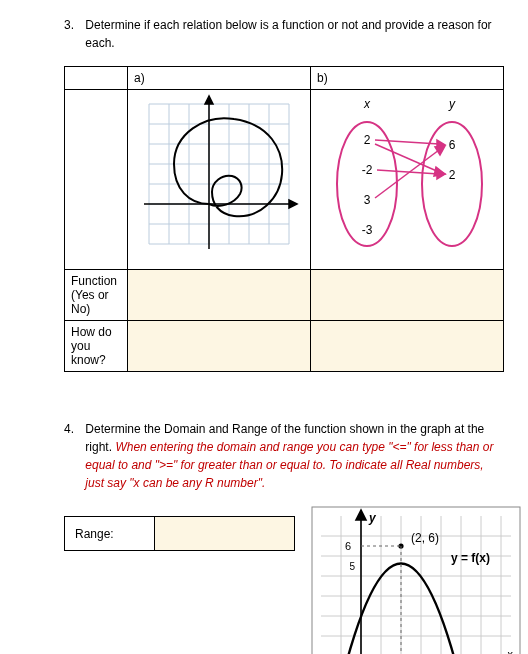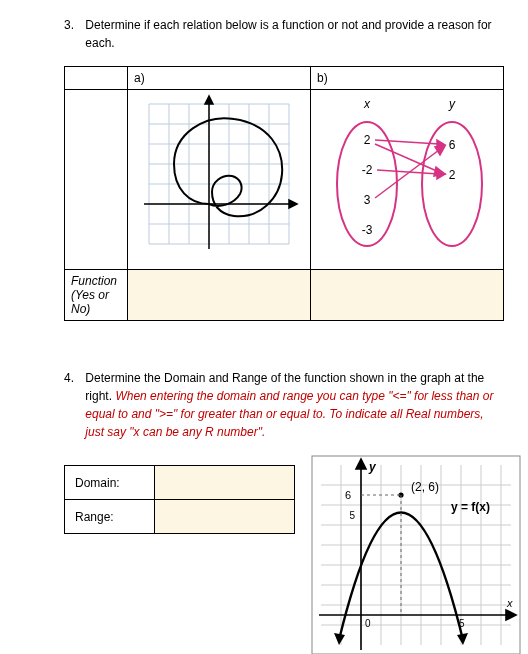--- a/index.html
+++ b/index.html
@@ -22,21 +22,21 @@
     width: 100%;
     margin-left: 0;
   }
   table.grid td, table.grid th {
     border: 1px solid #000;
     padding: 4px 6px;
     vertical-align: top;
     font-weight: normal;
     text-align: left;
   }
-  .label-col { width: 116px; font-style: italic; }
+  .label-col { width: 116px; }
   .part-label { padding-bottom: 2px; }
   .diagram-cell { height: 180px; text-align: center; vertical-align: middle; padding: 6px; }
   .answer-cell { background: #fdf6e3; height: 40px; }
   .dr-table { border-collapse: collapse; margin-top: 10px; }
   .dr-table td { border: 1px solid #000; padding: 6px 10px; height: 34px; }
   .dr-label { width: 90px; }
   .dr-answer { width: 140px; background: #fdf6e3; }
   .q4-row { display: flex; align-items: flex-start; gap: 16px; margin-top: 6px; }
   .q4-left { flex: 0 0 auto; }
   .q4-right { flex: 0 0 auto; }
@@ -129,40 +129,41 @@
                 <polygon points="128,52 118,53 123,61"></polygon>
           </g>
         </svg>
       </td>
     </tr>
     <tr>
       <td class="label-col">Function (Yes or No)</td>
       <td class="answer-cell"></td>
       <td class="answer-cell"></td>
     </tr>
+    <tr>
+      <td class="label-col">How do you know?</td>
+      <td class="answer-cell"></td>
+      <td class="answer-cell"></td>
+    </tr>
   </tbody>
     </table>
 </div>
 
 <div class="question">
   <div class="q-text">
     <span class="q-num">4.</span>
     <span class="q-body">
       <span>Determine the Domain and Range of the function shown in the graph at the right.</span>
       <span class="instruction">When entering the domain and range you can type "&lt;=" for less than or equal to and "&gt;=" for greater than or equal to. To indicate all Real numbers, just say "x can be any R number".</span>
     </span>
   </div>
   <div class="q4-row">
     <div class="q4-left">
       <table class="dr-table">
         <tbody>
-            <tr>
-          <td class="dr-label">Domain:</td>
-          <td class="dr-answer"></td>
-        </tr>
         <tr>
           <td class="dr-label">Range:</td>
           <td class="dr-answer"></td>
         </tr>
       </tbody>
         </table>
     </div>
     <div class="q4-right">
       <svg width="210" height="200" viewBox="0 0 210 200">
 

